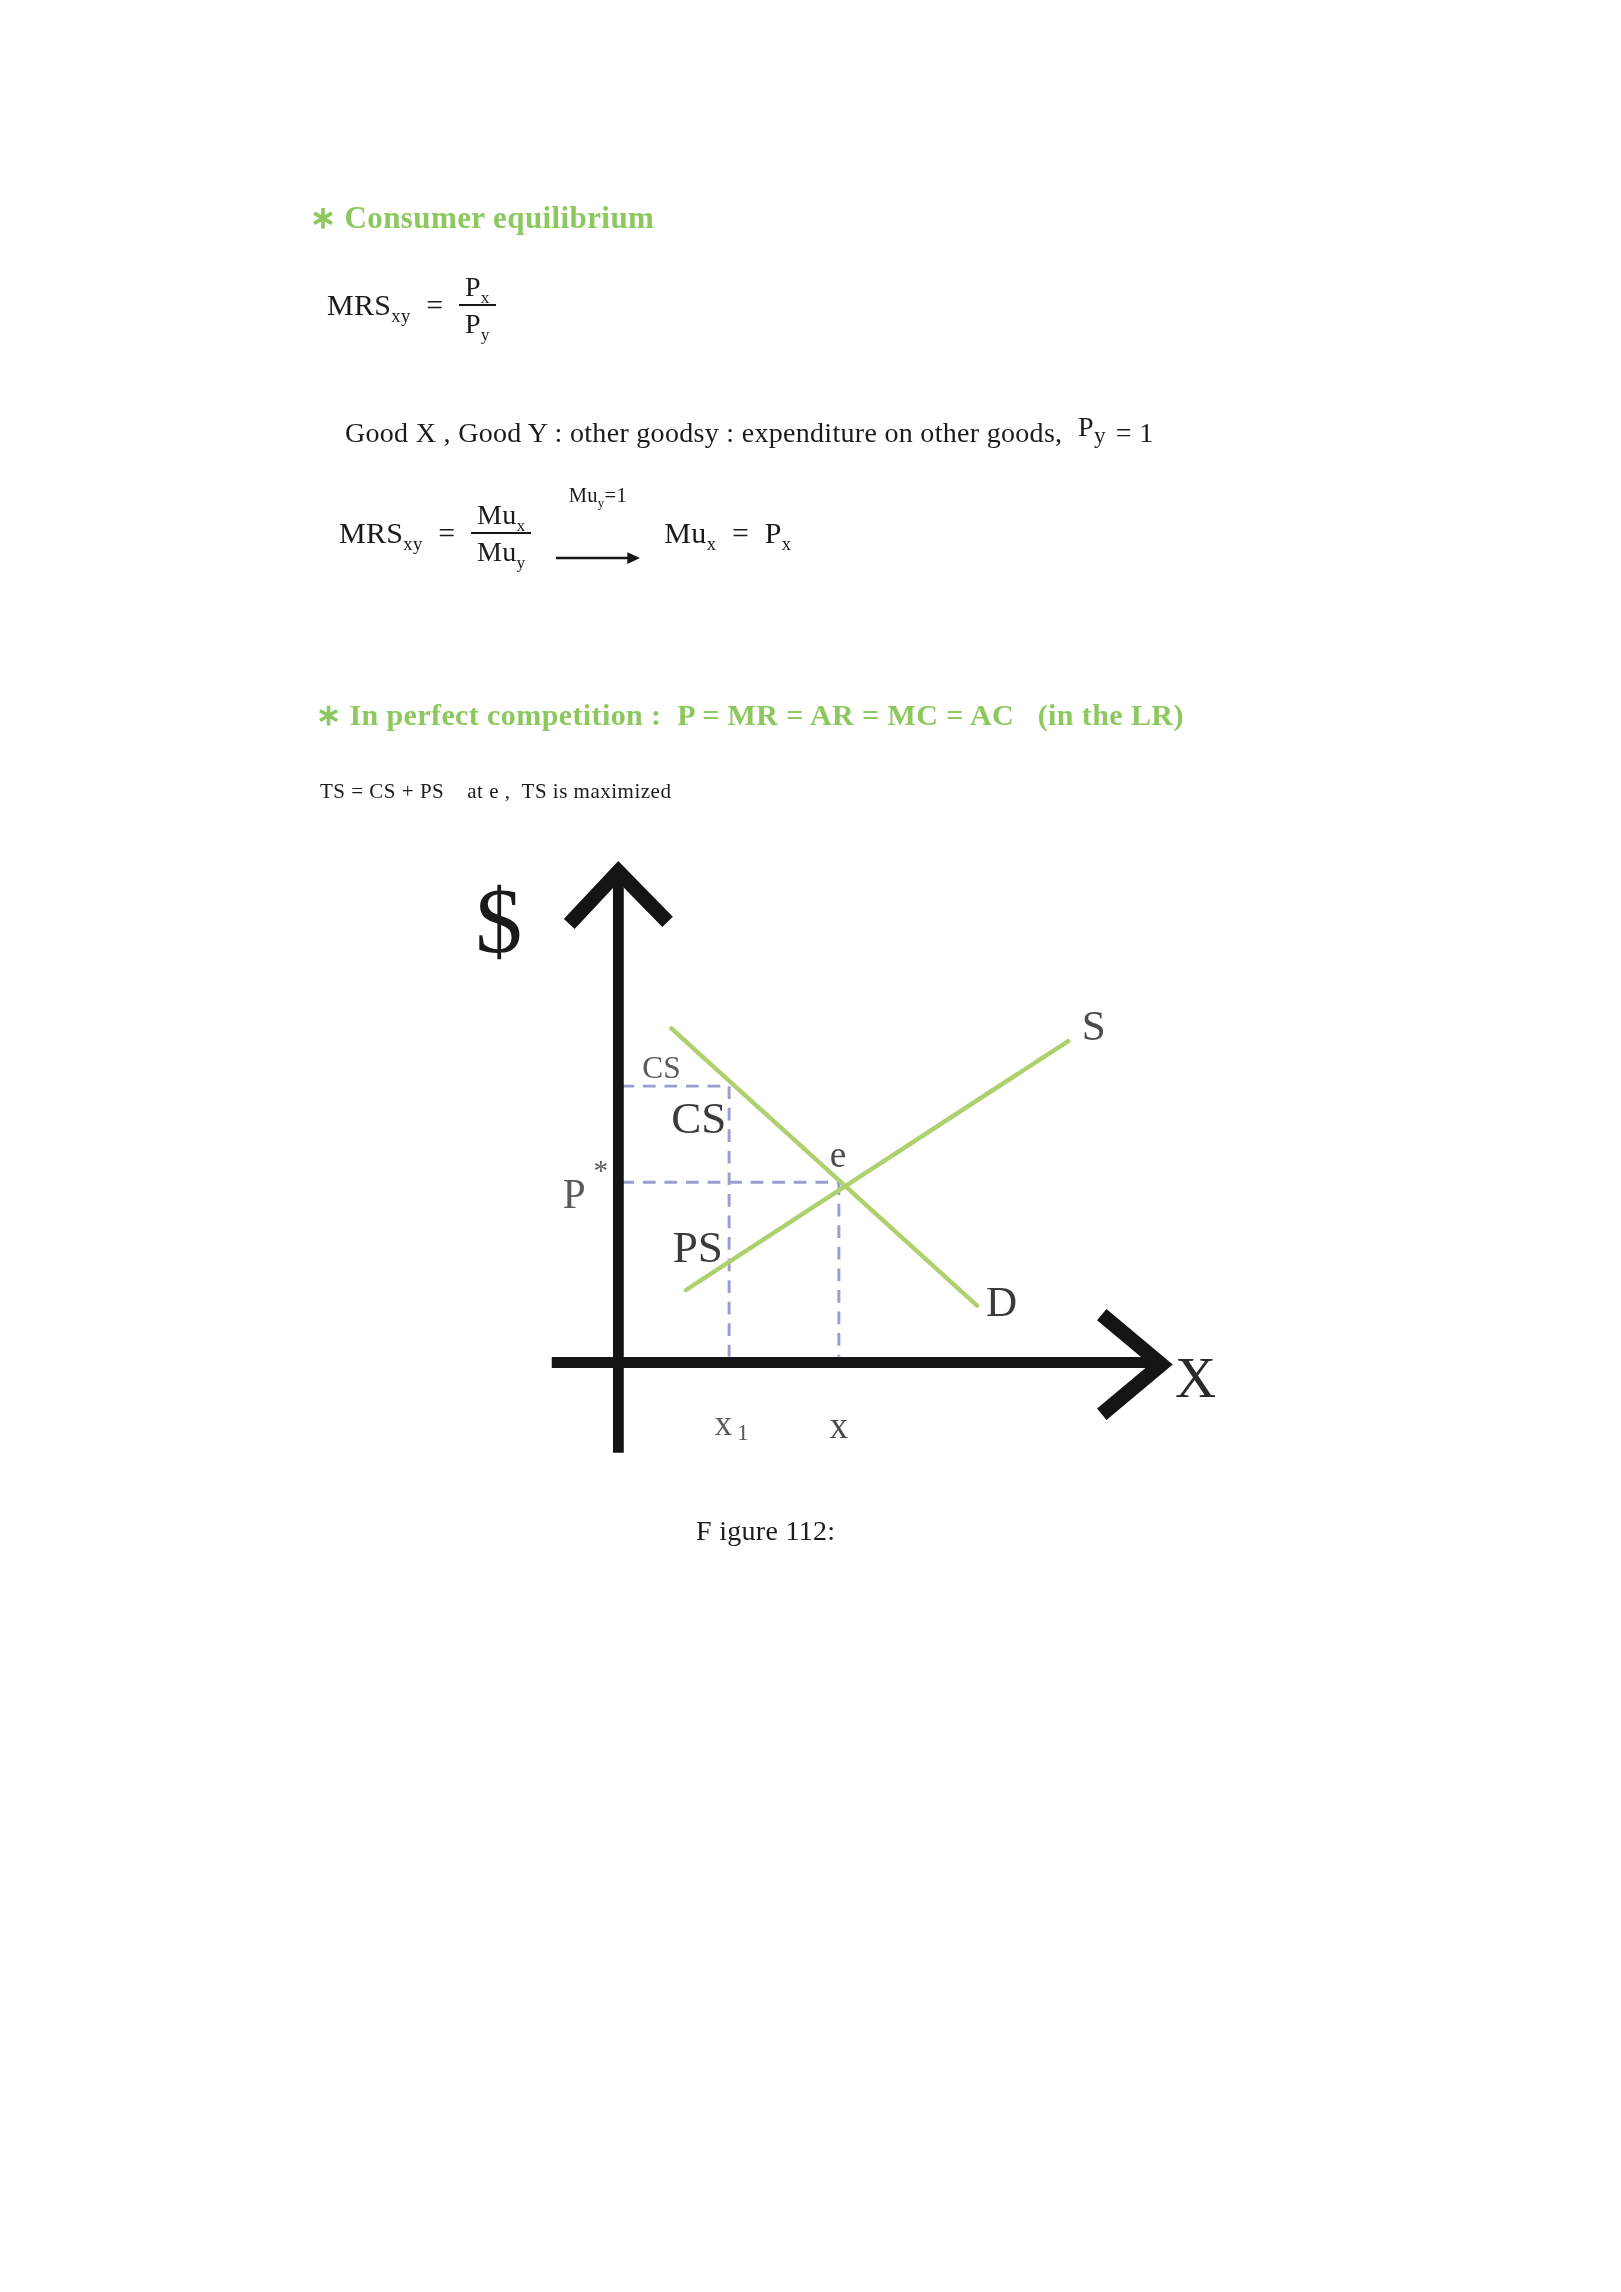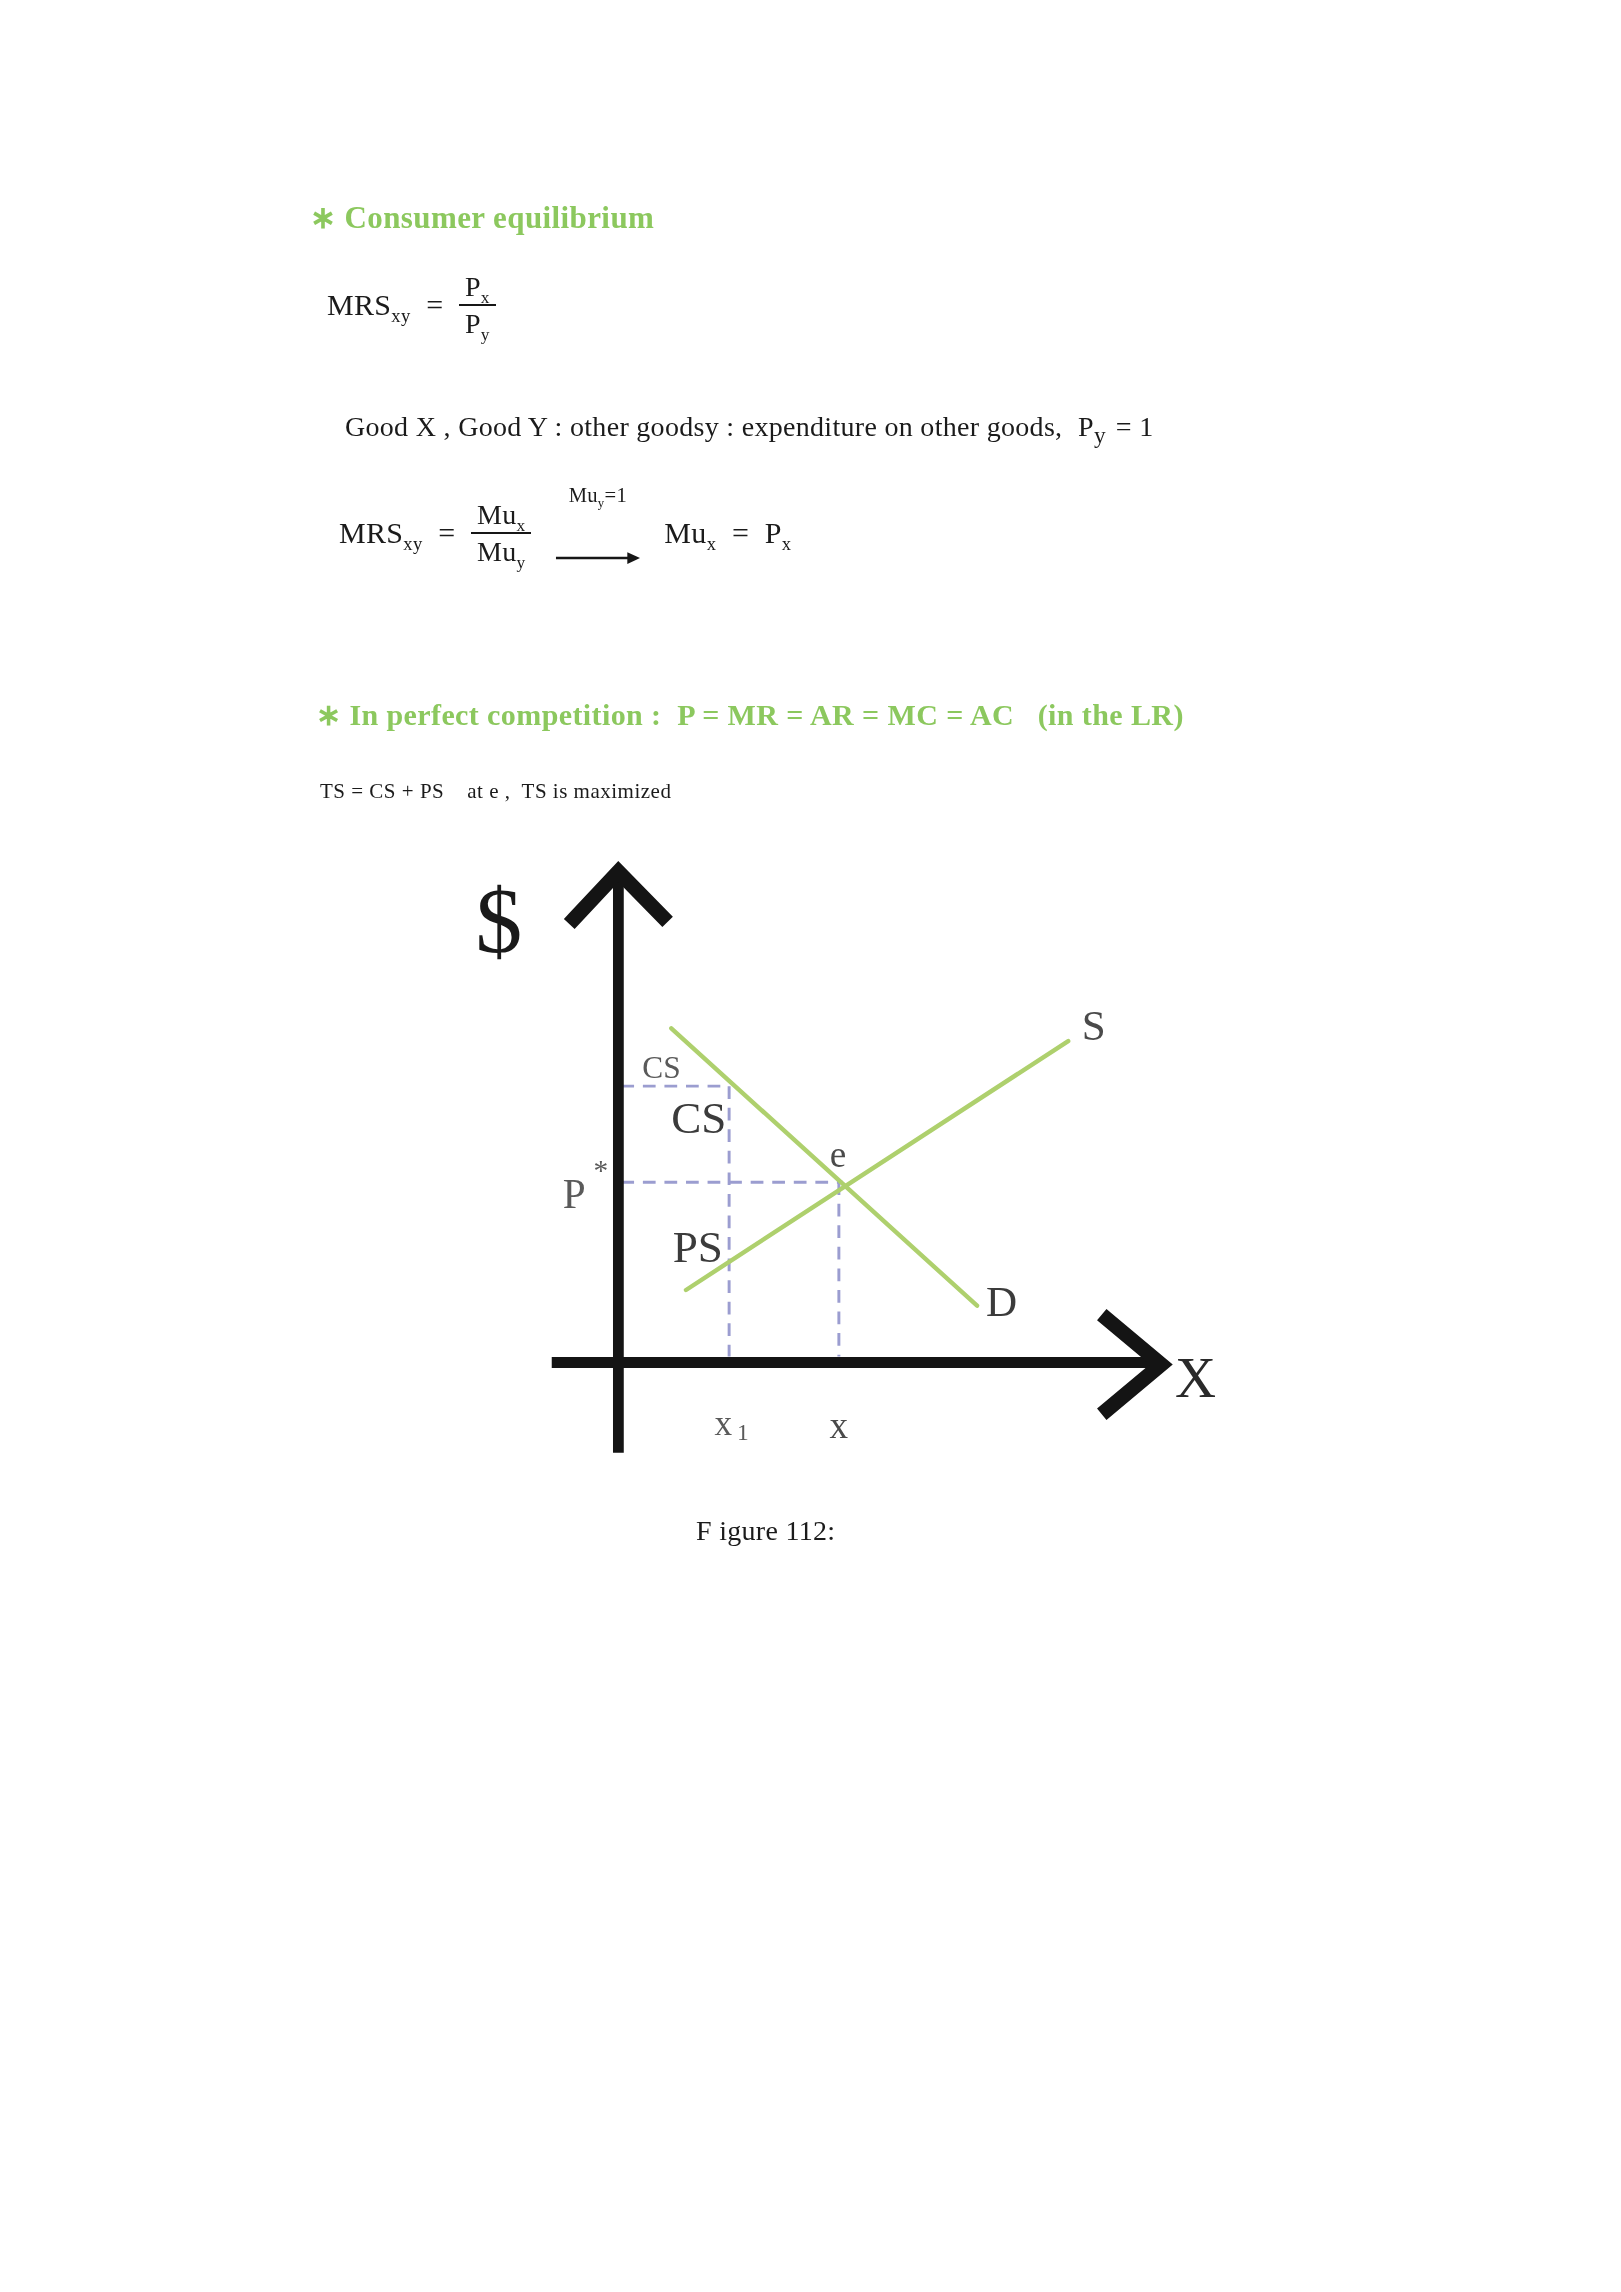--- a/index.html
+++ b/index.html
@@ -57,21 +57,21 @@
 
   <div class="abs formula" style="left:327px;top:272px;">
     <span><span>MRS</span><sub>xy</sub></span>
     <span class="eq">=</span>
     <span class="frac">
       <span class="num"><span>P</span><sub>x</sub></span>
       <span class="den"><span>P</span><sub>y</sub></span>
     </span>
   </div>
 
-  <div class="abs textline" style="left:345px;top:411px;display:flex;align-items:flex-start;">
+  <div class="abs textline" style="left:345px;top:411px;display:flex;align-items:flex-end;">
     <span class="pre">Good X , Good Y : other goods</span>
     <span style="" class="pre">y : expenditure on other goods,</span>
     <span style="margin-left:15.7px;"><span>P</span><sub>y</sub></span>
     <span class="pre" style="margin-left:9.8px;">= 1</span>
   </div>
 
   <div class="abs formula" style="left:339px;top:492px;">
     <span><span>MRS</span><sub>xy</sub></span>
     <span class="eq">=</span>
     <span class="frac">

